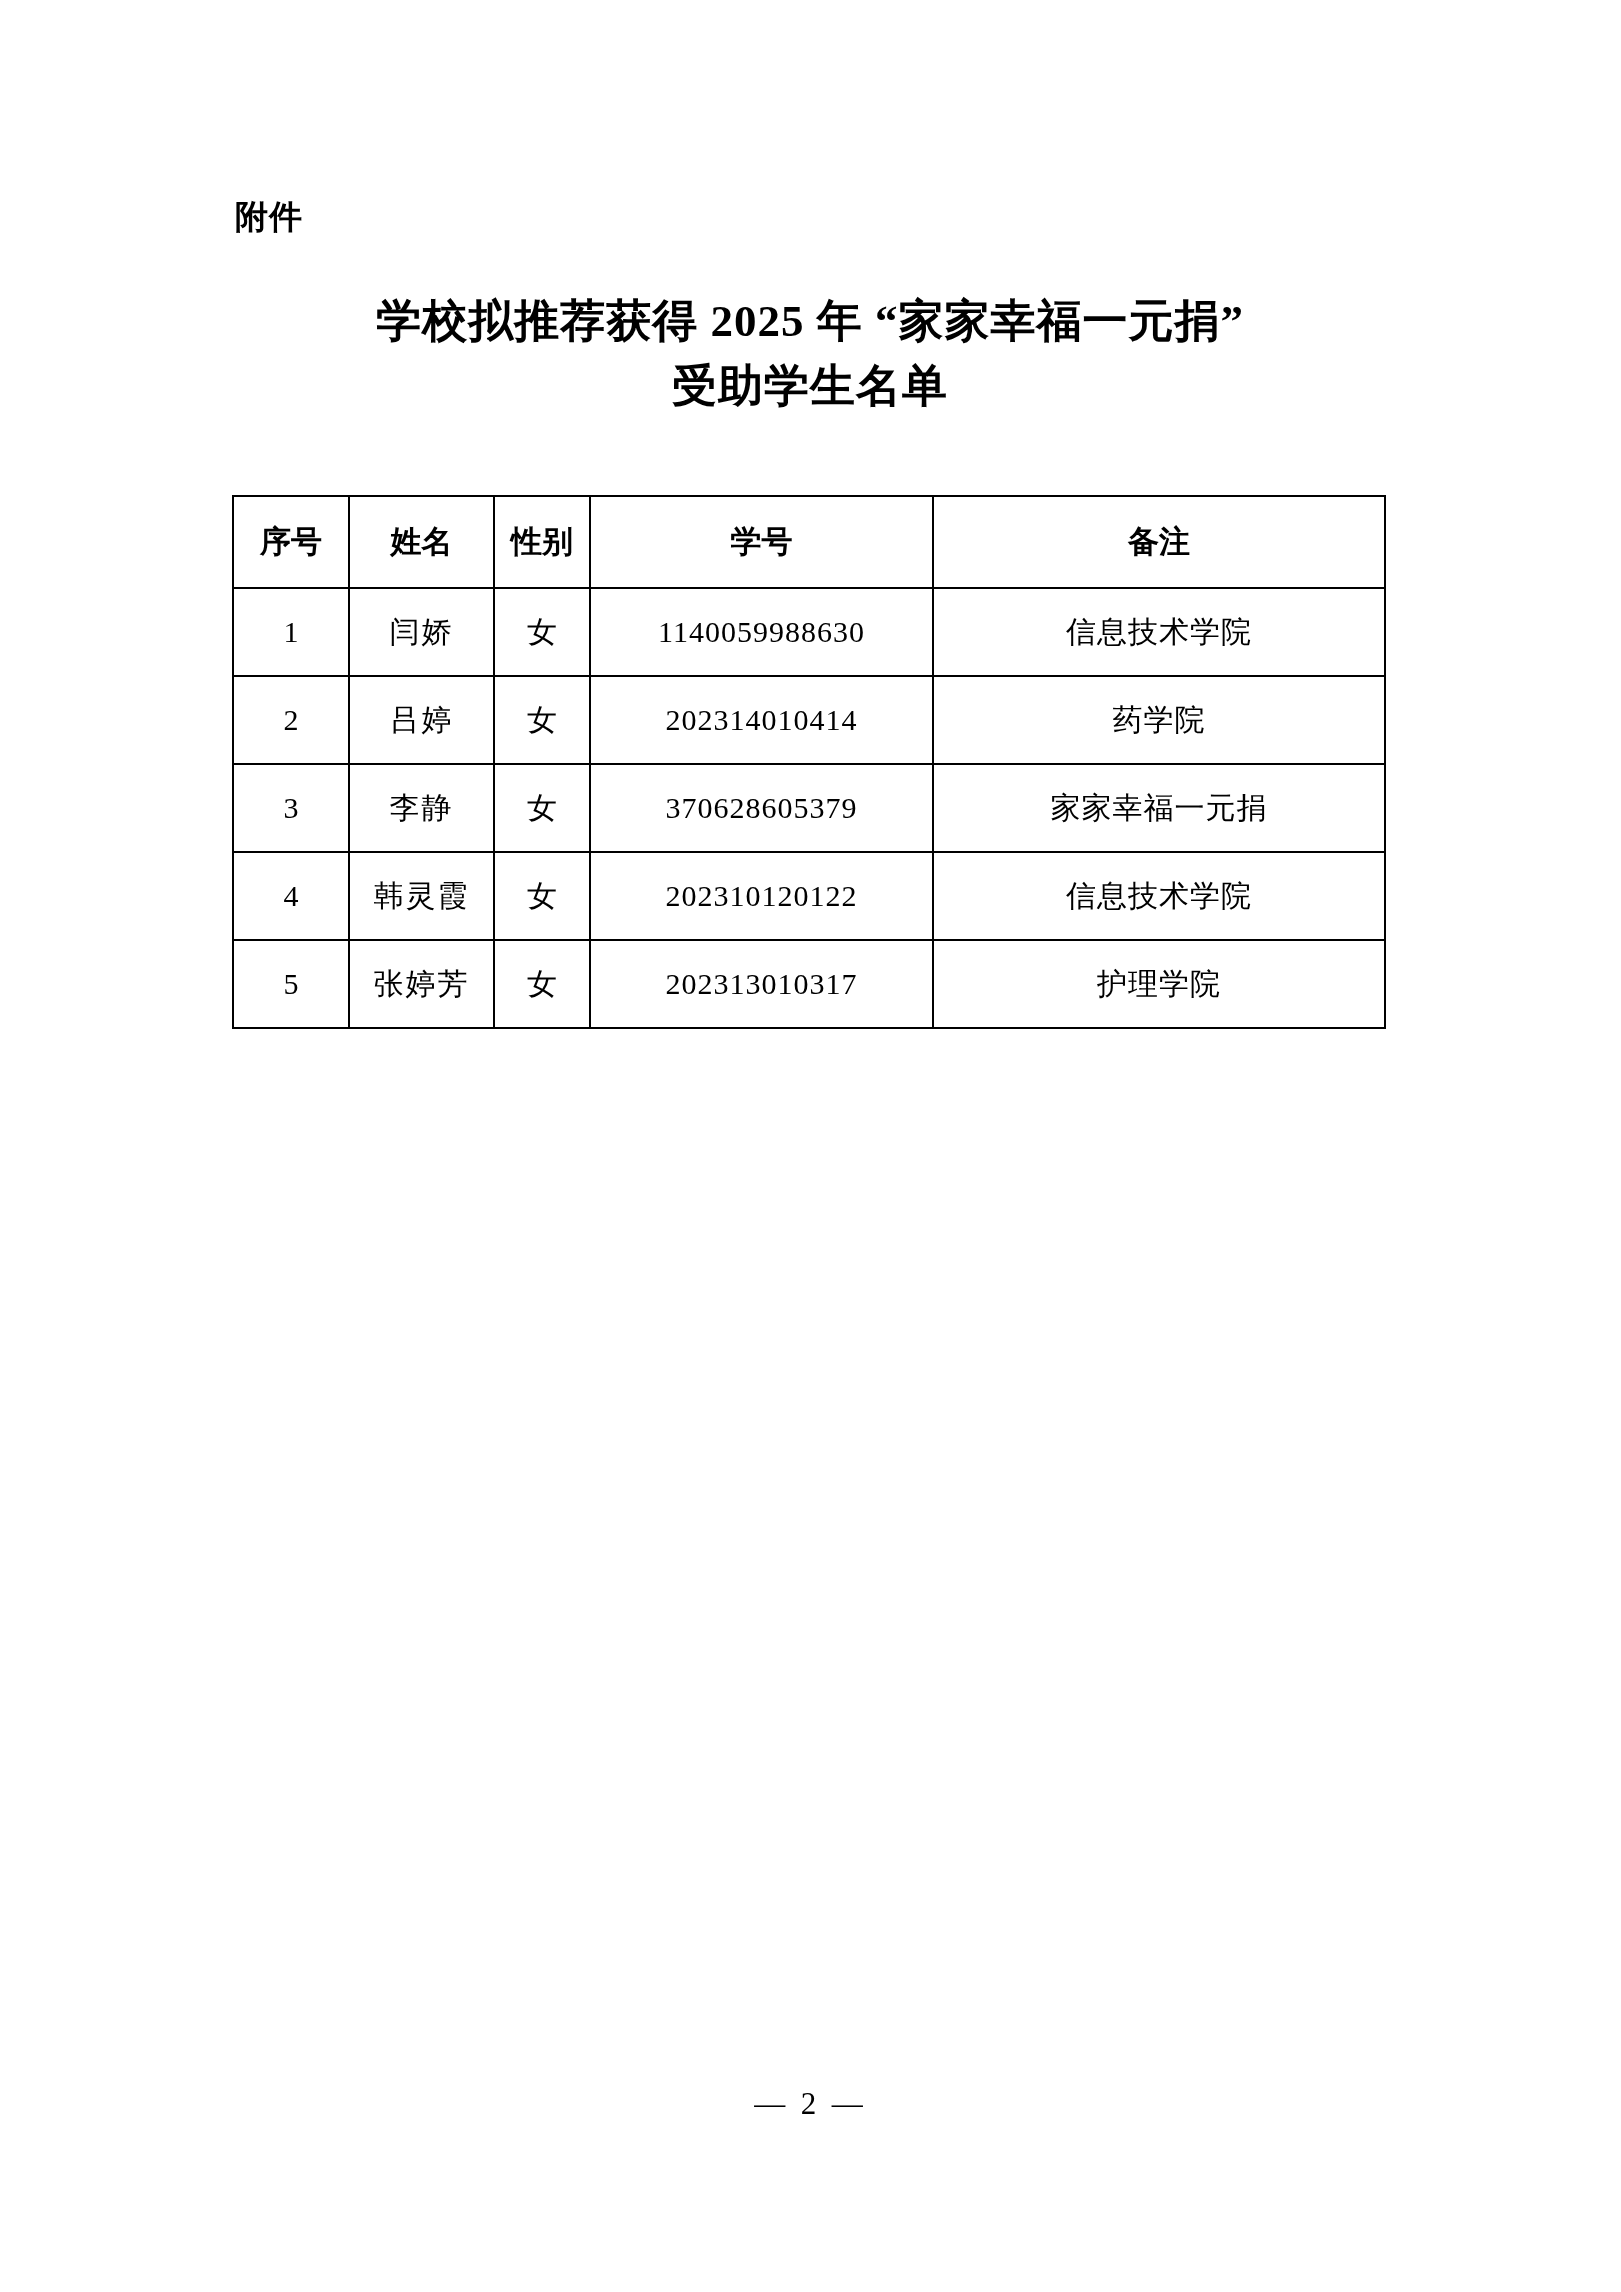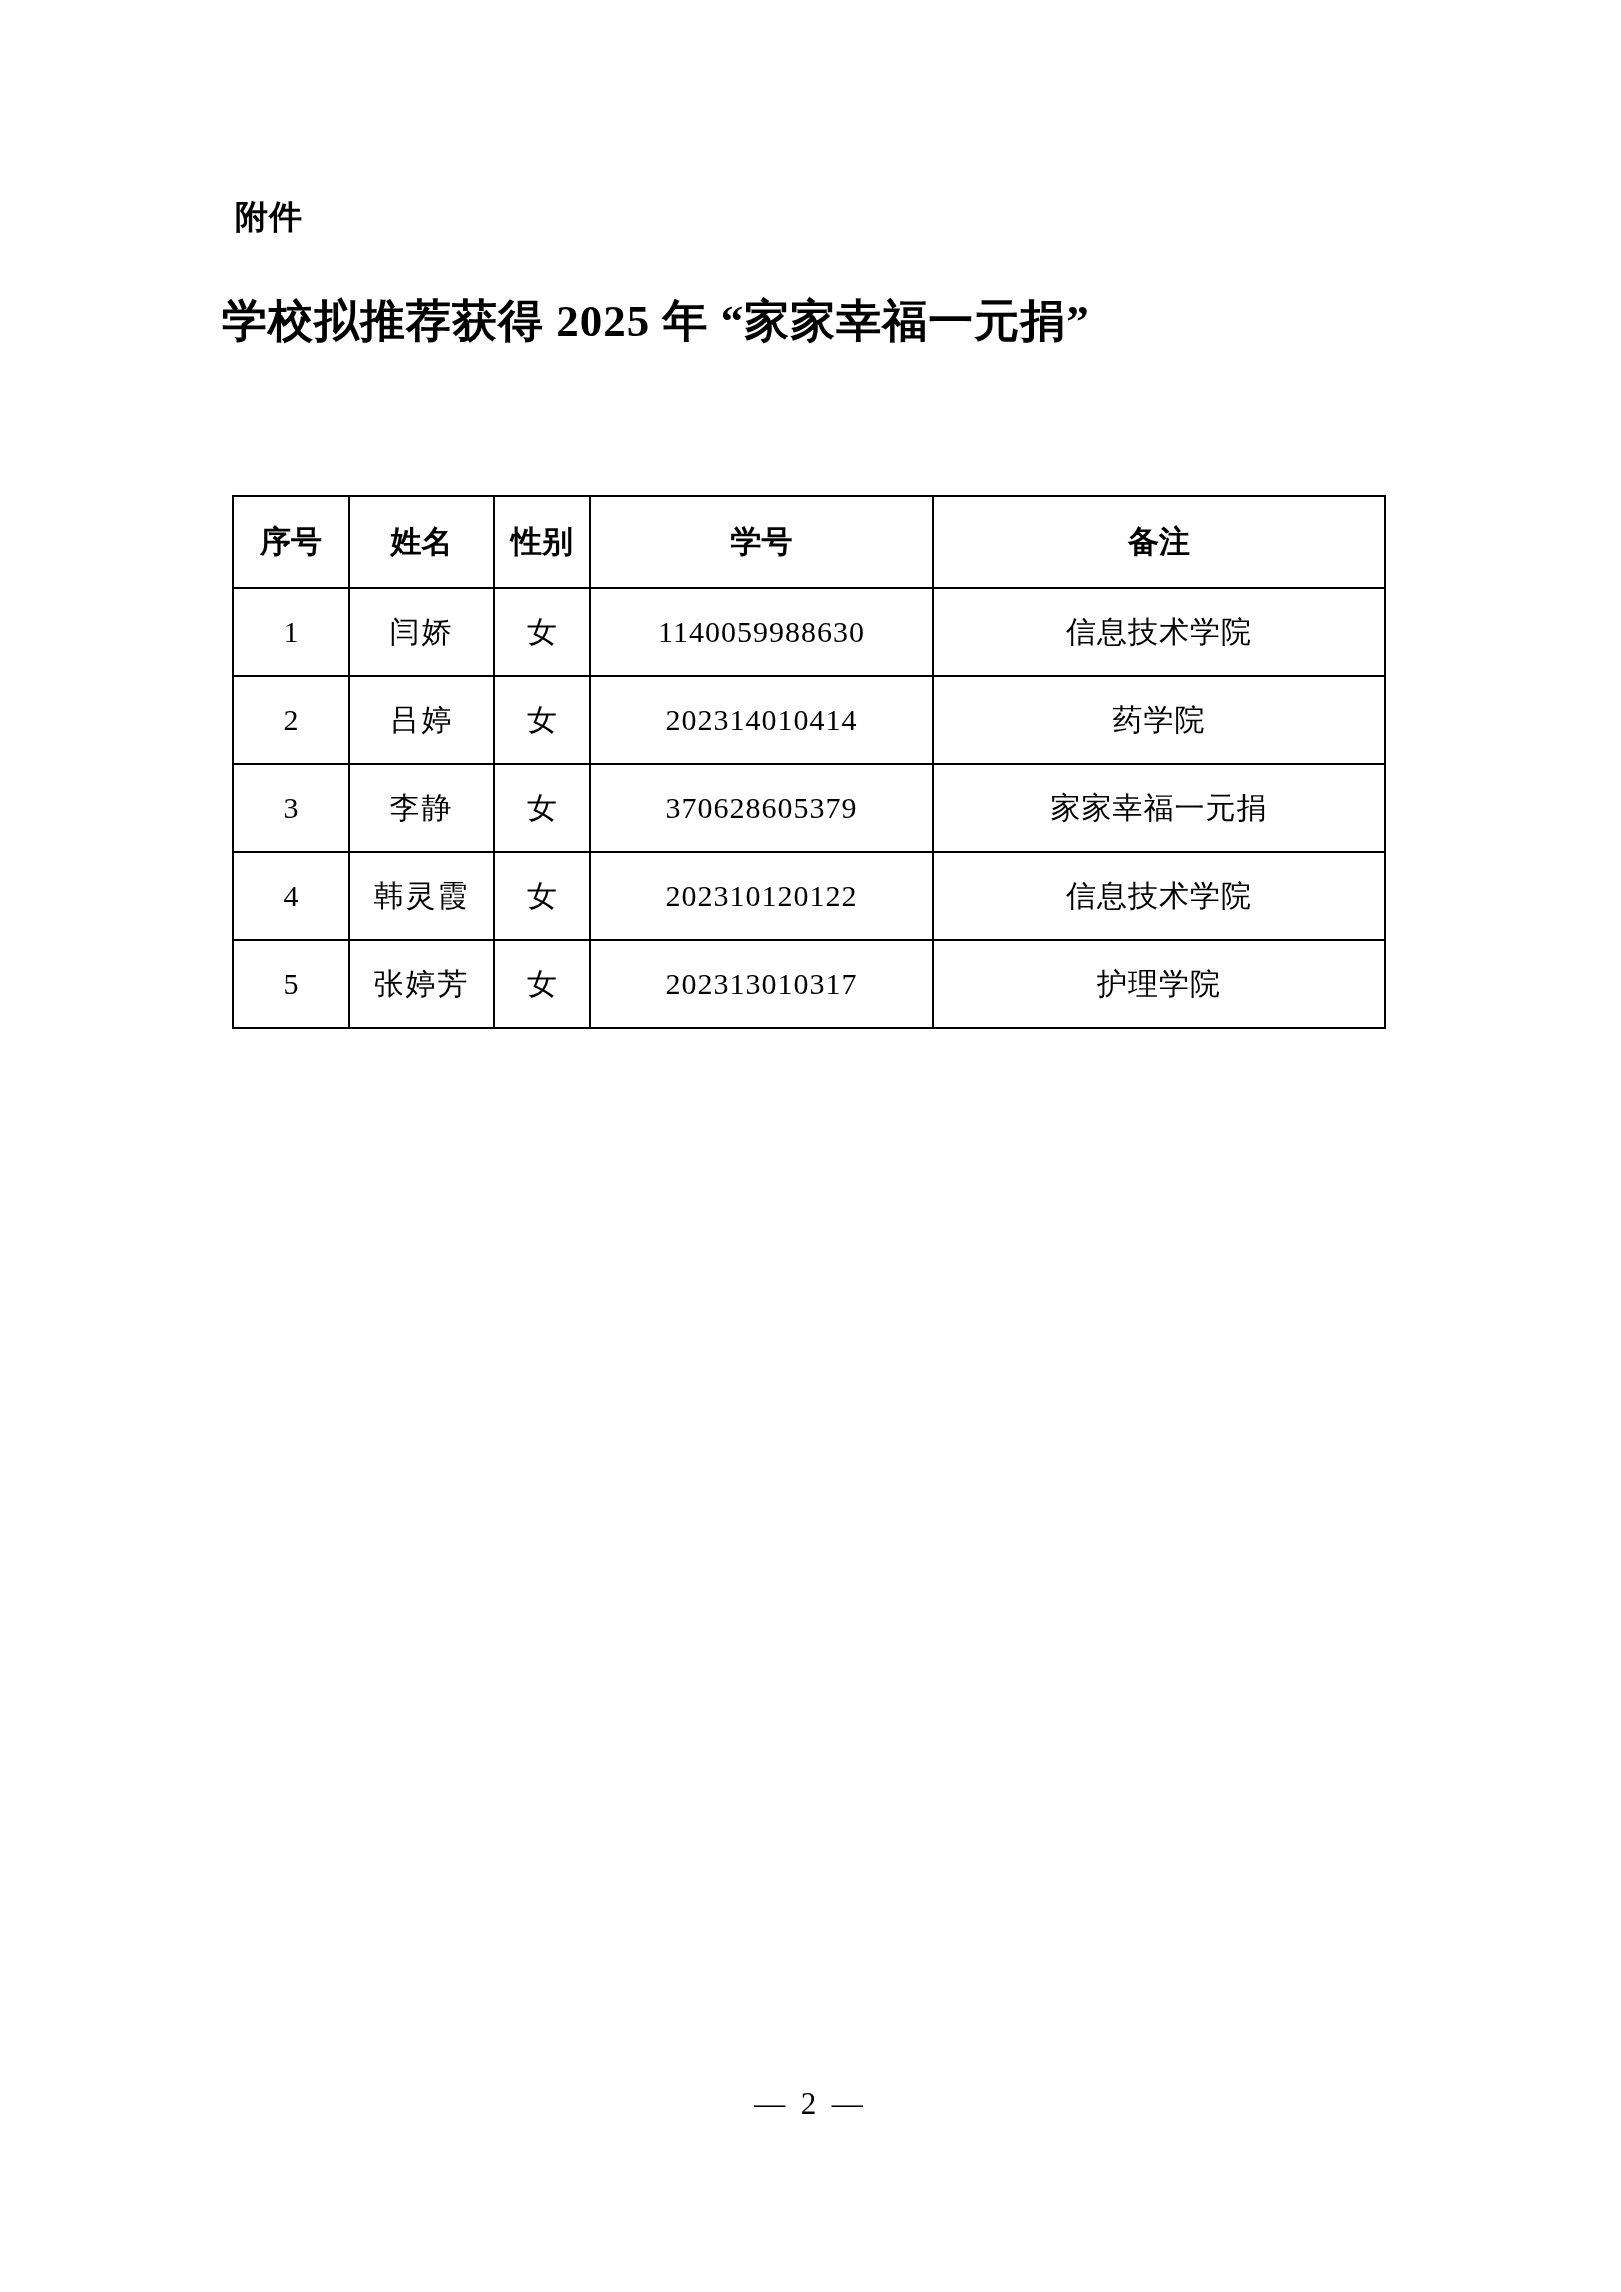--- a/index.html
+++ b/index.html
@@ -28,21 +28,21 @@
     font-size: 33px;
     font-weight: bold;
     letter-spacing: 1px;
     font-family: "Liberation Serif", "DejaVu Serif", serif;
   }
   .doc-title {
     position: absolute;
     left: 222px;
     top: 289px;
     width: 1176px;
-    text-align: left;
+    text-align: center;
     font-size: 45px;
     font-weight: bold;
     line-height: 1.45;
     letter-spacing: 1px;
   }
   .doc-title .line2 {
     display: block;
   }
   table.main-table {
     position: absolute;
@@ -96,20 +96,21 @@
 </style>
 </head>
 <body>
 
 <div class="page">
 
   <div class="attachment-label">附件</div>
 
   <div class="doc-title">
     <span class="line1">学校拟推荐获得 2025 年 “家家幸福一元捐”</span>
+    <span class="line2">受助学生名单</span>
   </div>
 
   <table class="main-table">
     <colgroup>
       <col class="c-index">
       <col class="c-name">
       <col class="c-sex">
       <col class="c-id">
       <col class="c-note">
     </colgroup>

